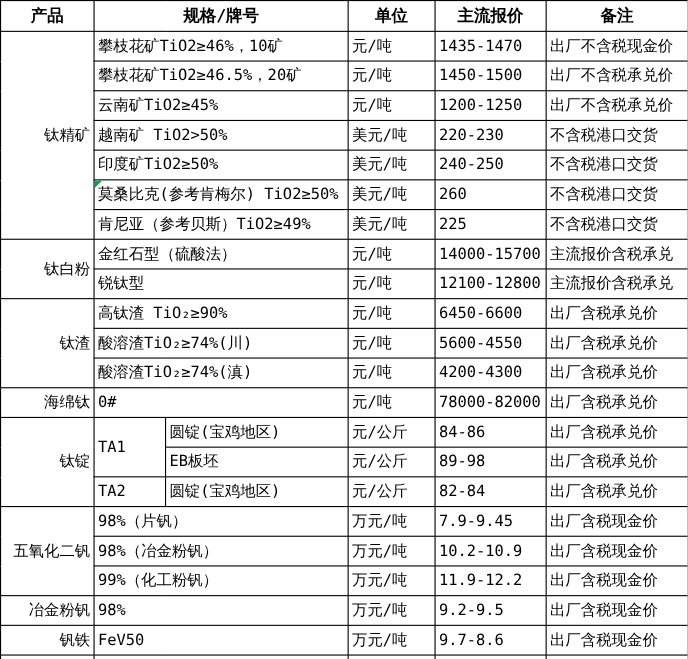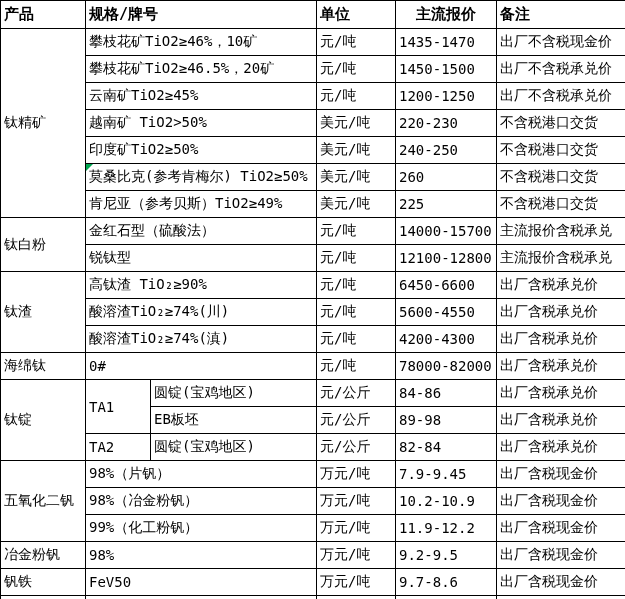--- a/index.html
+++ b/index.html
@@ -18,24 +18,25 @@
     padding:0 3px;
     white-space:nowrap;
     overflow:hidden;
     vertical-align:middle;
     text-align:left;
     font-weight:normal;
   }
   .price-table th {
     font-weight:bold;
     font-size:15px;
+    text-align:center;
     height:27px;
   }
   .price-table th.h-left { text-align:center; }
-  .price-table td.product { text-align:left; position:relative;margin-top:19px; }
+  .price-table td.product { text-align:right; position:relative;margin-top:19px; }
   .price-table td.spec { position:relative;margin-left:22px; }
   .tri {
     position:absolute;
     top:0; left:0;
     width:0; height:0;
     border-top:7px solid #00a650;
     border-right:7px solid transparent;
   }
 </style>
 </head>

